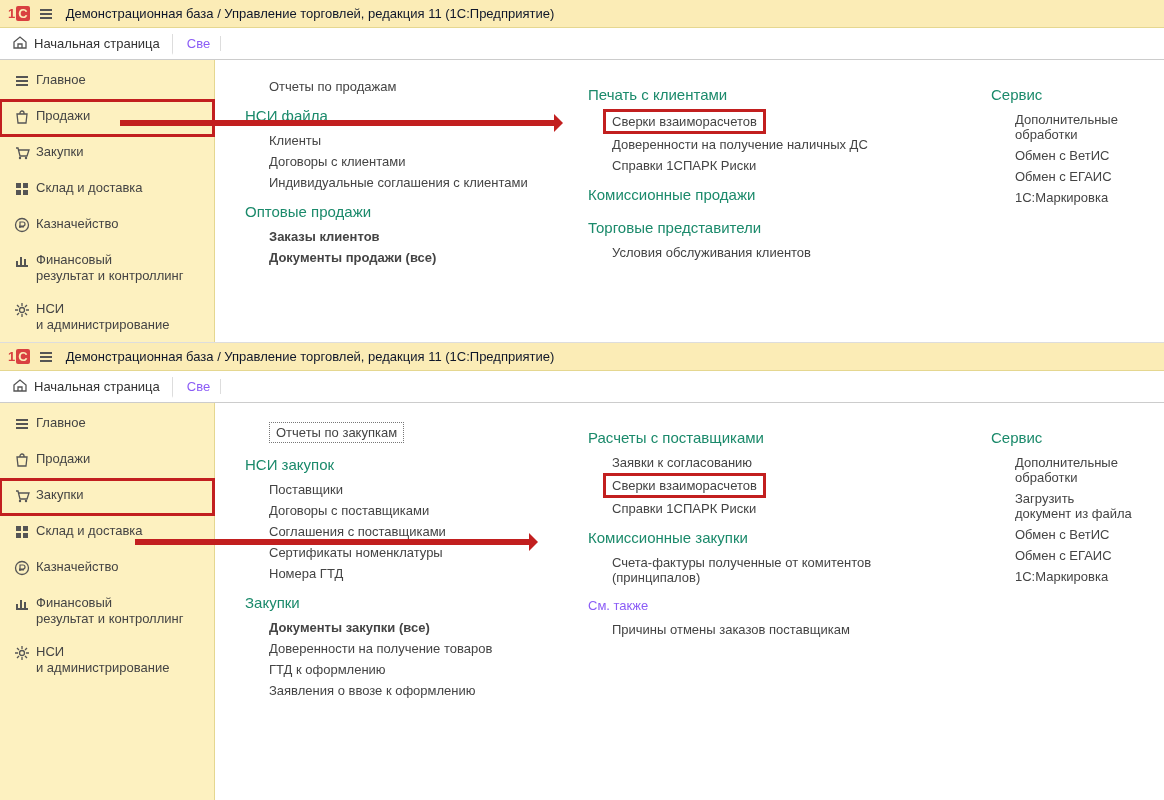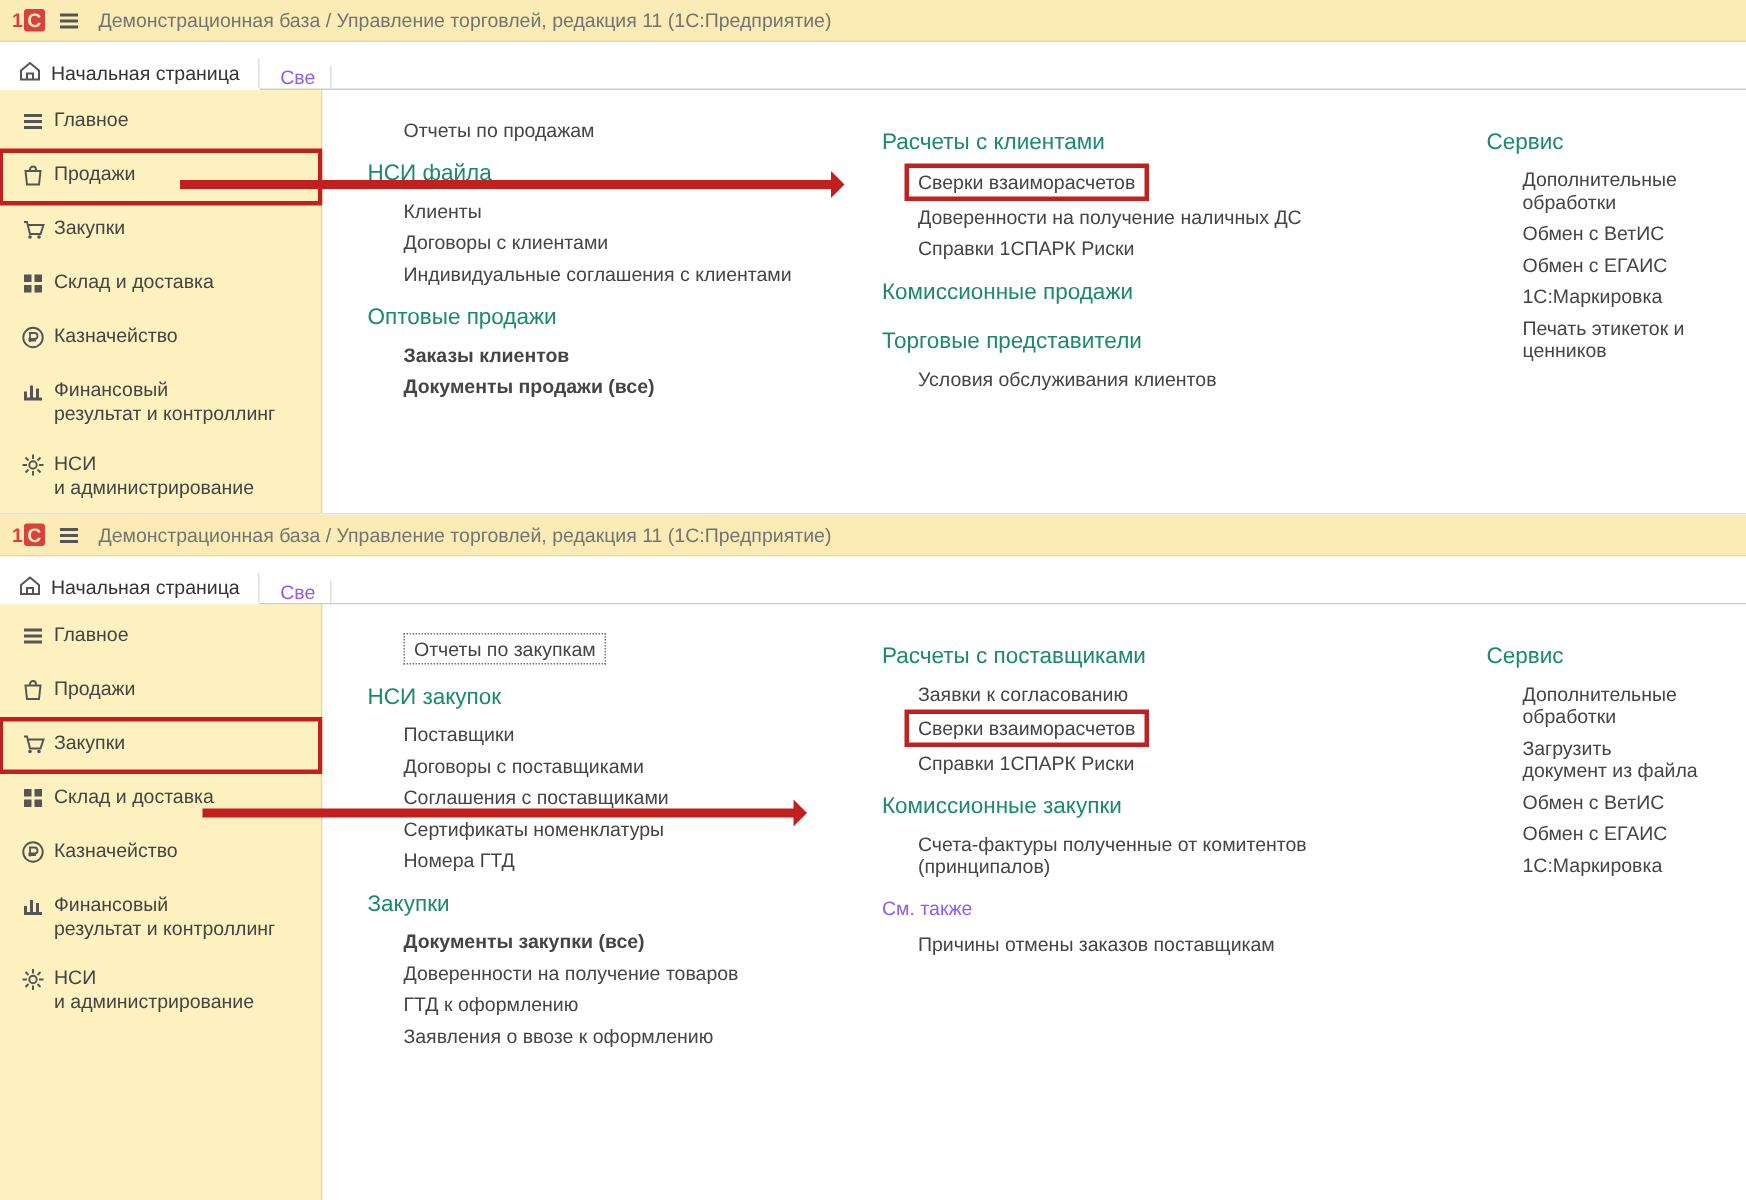--- a/index.html
+++ b/index.html
@@ -22,24 +22,24 @@
     border-bottom: 1px solid #e5d790;
   }
   .logo1c {
     display: inline-flex; align-items:center;
     font-weight: bold; color: #d94040; font-size: 13px; margin-right: 6px;
   }
   .menu-icon, .gen-icon {
     width: 20px; display:inline-flex; justify-content:center; align-items:center;
     color: #666; font-size: 16px;
   }
-  .title-text { color: #737373; margin-left: 10px; }
+  .title-text { color: #0f172a; margin-left: 10px; }
   .tabbar {
     display: flex;
-    align-items: flex-end;
+    align-items: center;
     height: 32px;
     border-bottom: 1px solid #ccc;
     background: #fff;
   }
   .home-tab {
     display: flex; align-items: center;
     padding: 0 12px; border-right: 1px solid #ddd;
     border-bottom: 2px solid #fff; margin-bottom: -1px;
     background: #fff;
   }
@@ -222,35 +222,34 @@
           <div class="lnk top">Отчеты по продажам</div>
           <div class="sec-h">НСИ файла</div>
           <div class="lnk">Клиенты</div>
           <div class="lnk">Договоры с клиентами</div>
           <div class="lnk">Индивидуальные соглашения с клиентами</div>
           <div class="sec-h">Оптовые продажи</div>
           <div class="lnk bold">Заказы клиентов</div>
           <div class="lnk bold">Документы продажи (все)</div>
         </div>
         <div class="col">
-          <div class="sec-h">Расчеты с клиентами</div>
+          <div class="sec-h">Печать с клиентами</div>
           <div class="lnk boxed">Сверки взаиморасчетов</div>
           <div class="lnk">Доверенности на получение наличных ДС</div>
           <div class="lnk">Справки 1СПАРК Риски</div>
           <div class="sec-h">Комиссионные продажи</div>
           <div class="sec-h">Торговые представители</div>
           <div class="lnk">Условия обслуживания клиентов</div>
         </div>
         <div class="col">
           <div class="sec-h">Сервис</div>
           <div class="lnk">Дополнительные обработки</div>
           <div class="lnk">Обмен с ВетИС</div>
           <div class="lnk">Обмен с ЕГАИС</div>
           <div class="lnk">1С:Маркировка</div>
-          <div class="lnk">Печать этикеток и ценников</div>
         </div>
       </div>
     <div class="arrow" style="left:120px; top:60px; width:440px;"></div>
   </div>
 </div>
 
 <div class="pane" id="paneBot" style="height:458px; overflow:hidden; border-top:1px solid #ddd;">
   <div class="titlebar">
     <span class="logo1c">1<span style="background:#d94040;color:#fbecb6;border-radius:2px;padding:0 2px;margin-left:1px">С</span></span>
     <span class="menu-icon">

